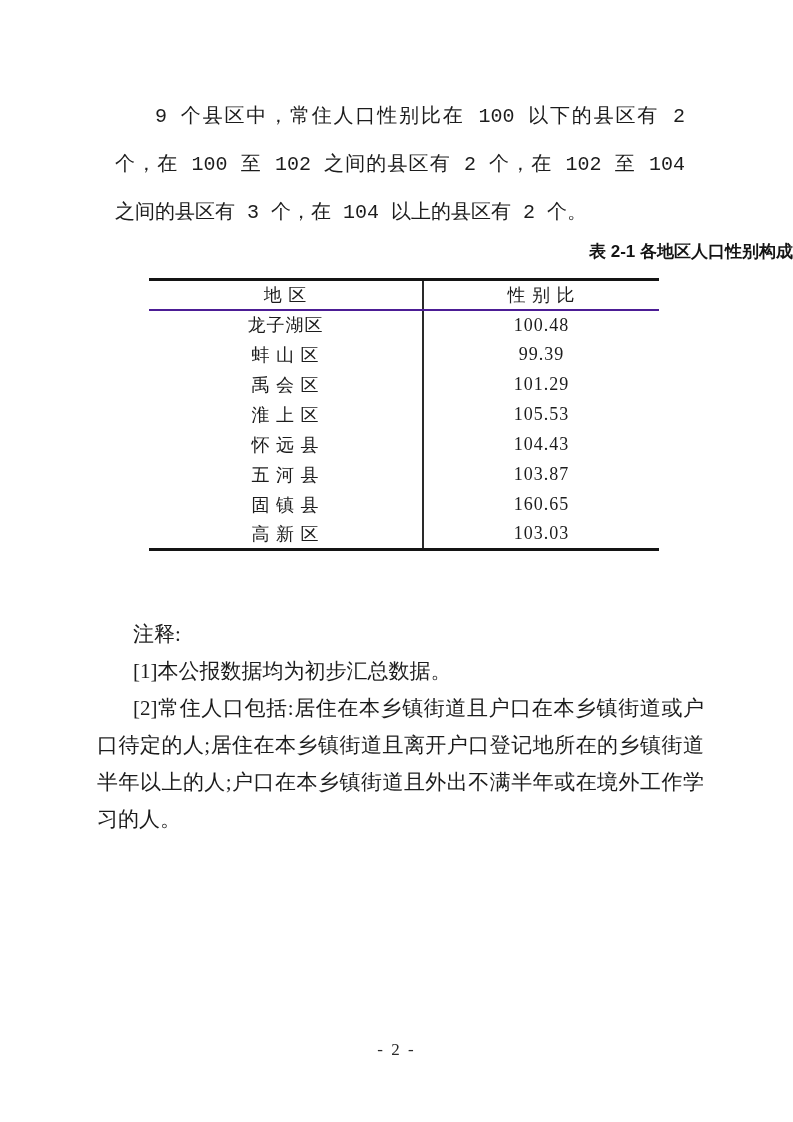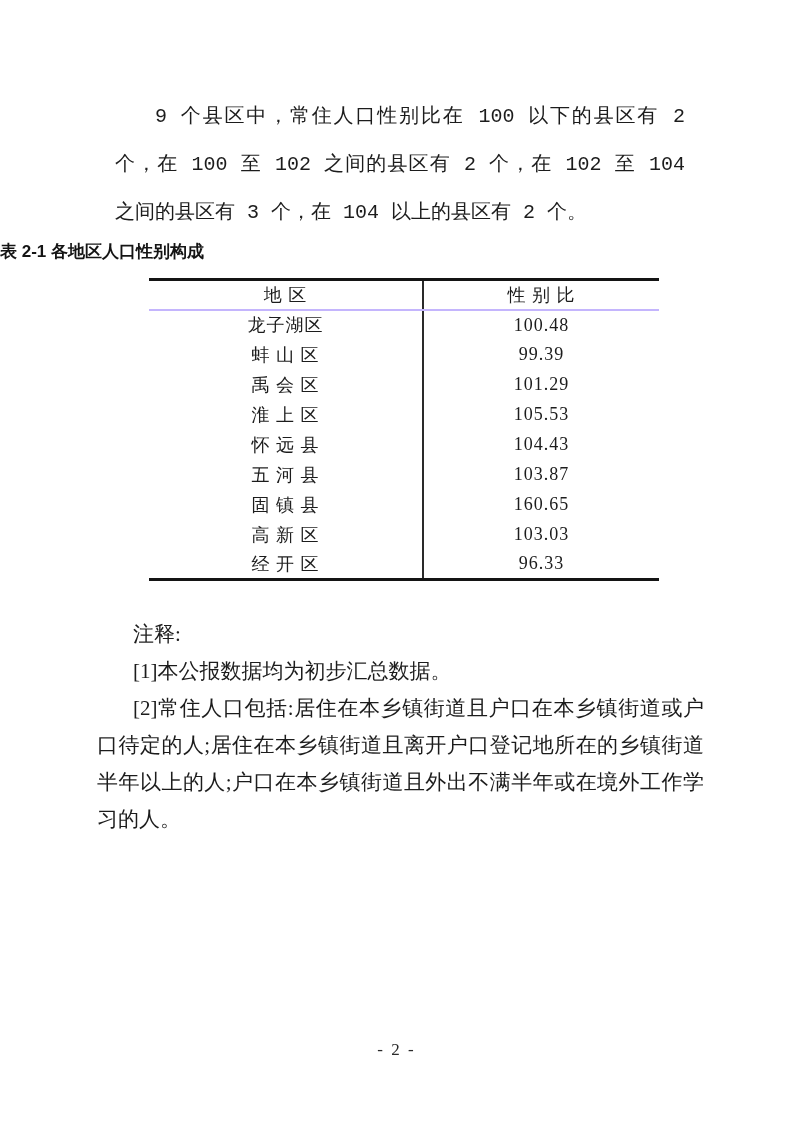--- a/index.html
+++ b/index.html
@@ -25,21 +25,21 @@
     line-height: 48px;
     text-align: justify;
     text-indent: 40px;
     font-family: Liberation Mono, monospace;
   }
   .table-title {
     position: absolute;
     left: 0;
     top: 240px;
     width: 100%;
-    text-align: left;
+    text-align: right;
     font-family: "Liberation Sans", "DejaVu Sans", sans-serif;
     font-weight: bold;
     font-size: 17px;
     line-height: 24px;
     color: #141414;
   }
   .stat-table {
     position: absolute;
     left: 149px;
     top: 278px;
@@ -52,21 +52,21 @@
   .stat-table th, .stat-table td {
     font-weight: normal;
     font-size: 18px;
     height: 30px;
     text-align: center;
     vertical-align: middle;
     letter-spacing: 1px;
     color: #1c1c1c;
     padding: 0;
   }
-  .stat-table th { border-bottom: 2px solid #c4b5fd; }
+  .stat-table th { border-bottom: 2px solid #4c1d95; }
   .stat-table .col-region {
     width: 274px;
     border-right: 2px solid #2a2a2a;
   }
   .stat-table .col-ratio { width: 236px; margin-left: 24px; }
   .notes {
     position: absolute;
     left: 97px;
     top: 616px;
     width: 607px;
@@ -130,24 +130,20 @@
           <td class="col-ratio">103.87</td>
         </tr>
         <tr>
           <td class="col-region">固 镇 县</td>
           <td class="col-ratio">160.65</td>
         </tr>
         <tr>
           <td class="col-region">高 新 区</td>
           <td class="col-ratio">103.03</td>
         </tr>
-        <tr>
-          <td class="col-region">经 开 区</td>
-          <td class="col-ratio">96.33</td>
-        </tr>
       </tbody>
   </table>
 
   <div class="notes">
     <p>注释:</p>
     <p>[1]本公报数据均为初步汇总数据。</p>
     <p>[2]常住人口包括:居住在本乡镇街道且户口在本乡镇街道或户口待定的人;居住在本乡镇街道且离开户口登记地所在的乡镇街道半年以上的人;户口在本乡镇街道且外出不满半年或在境外工作学习的人。</p>
   </div>
 
   <div class="page-number">- 2 -</div>

